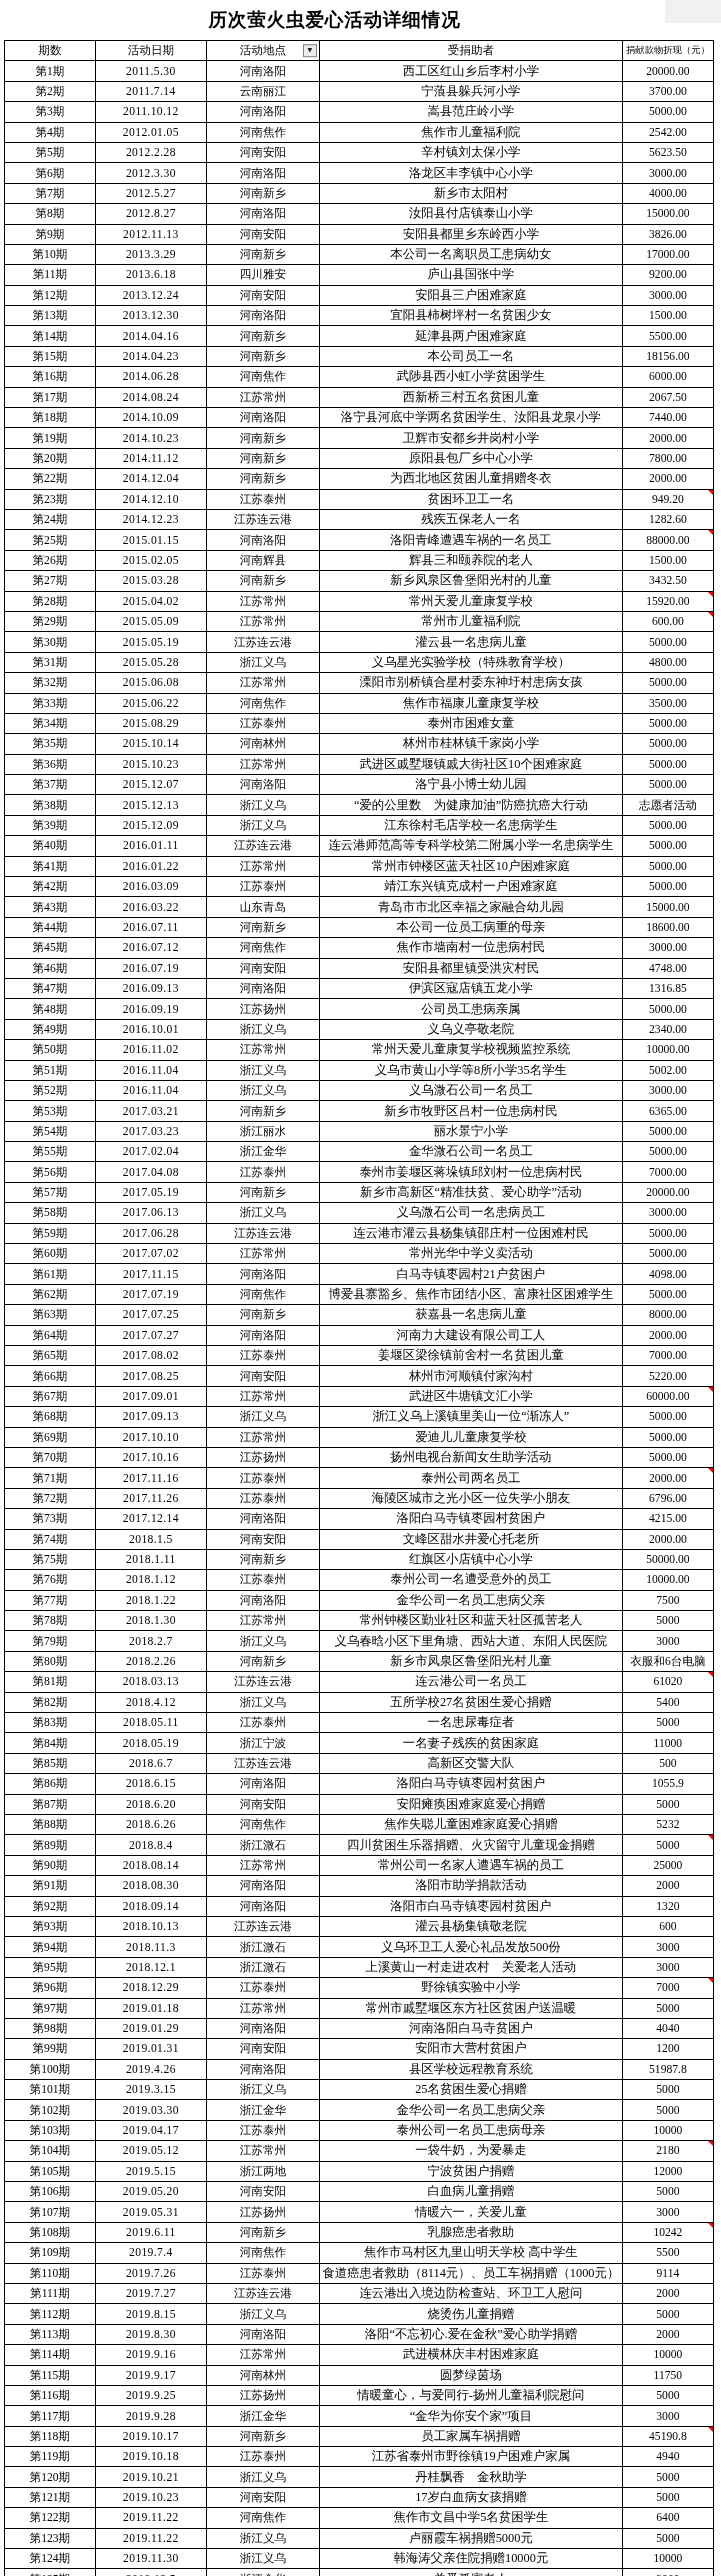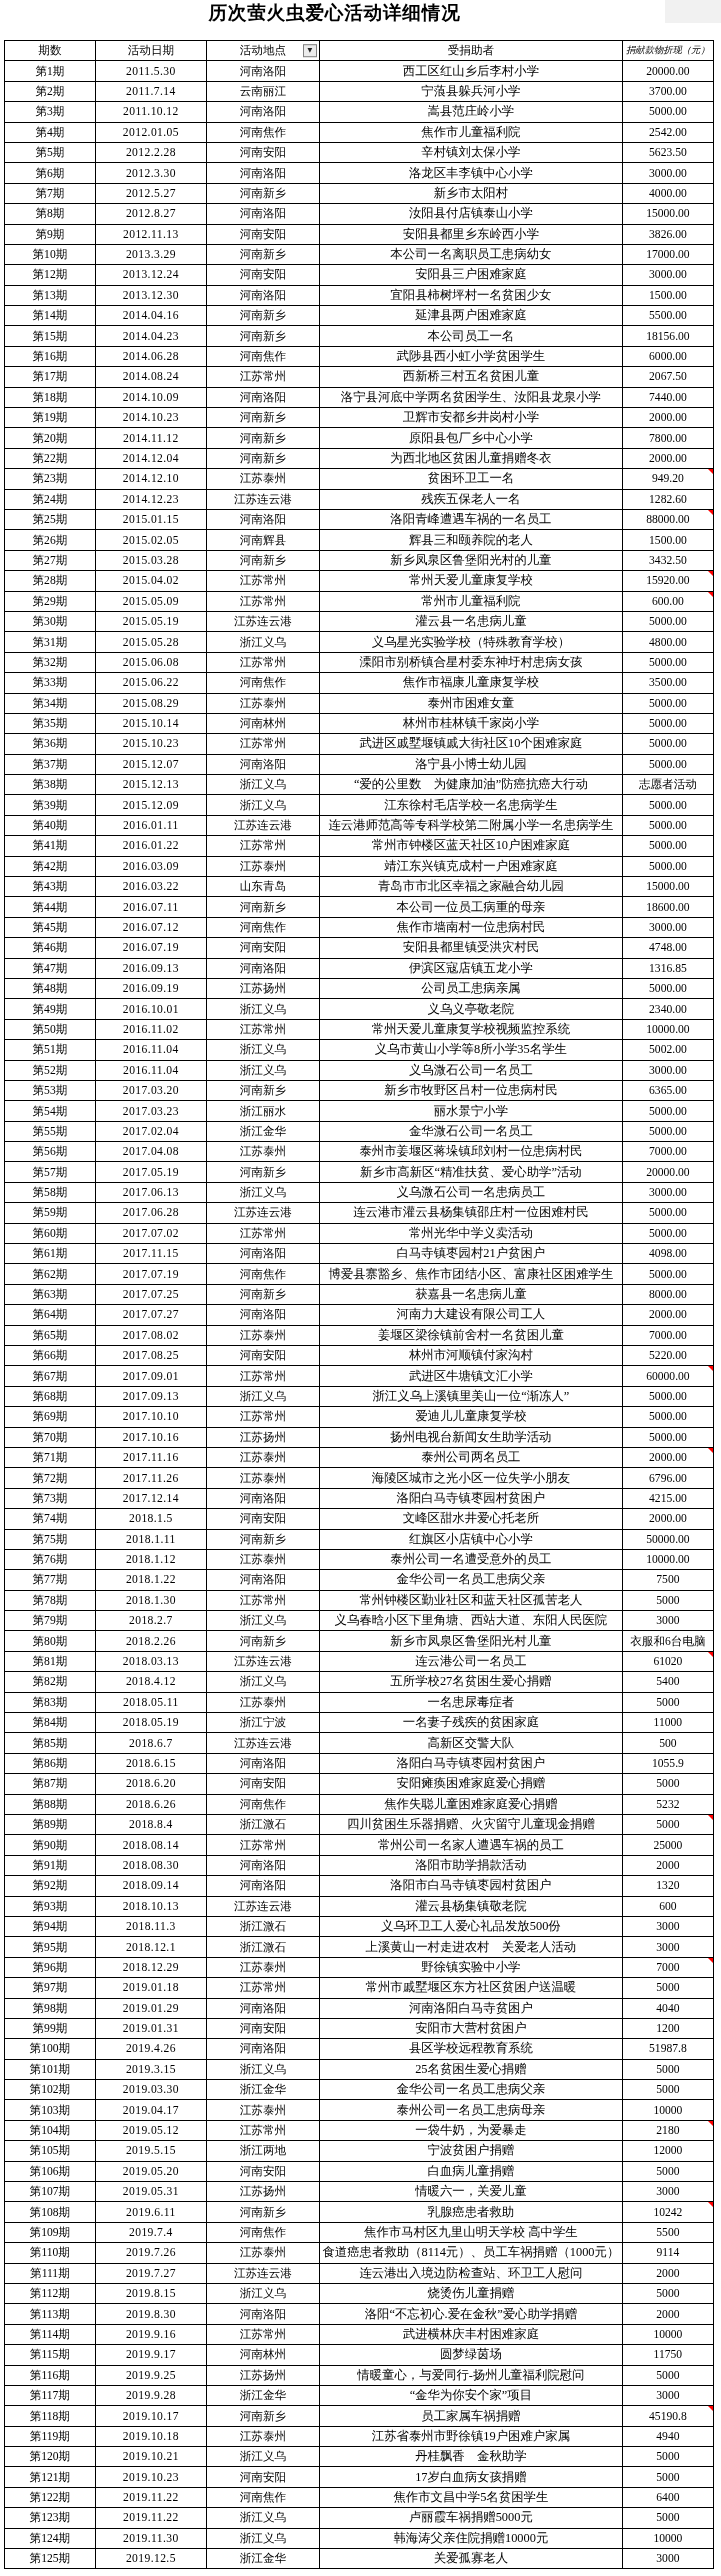--- a/index.html
+++ b/index.html
@@ -1,25 +1,25 @@
 <!DOCTYPE html>
 <html style="font-size:12.4px"><head>
 <meta charset="utf-8">
 <style>
   html,body{margin:0;padding:0;background:#fff;}
   body{width:721px;height:2576px;position:relative;color:#000;
        font-family:"Liberation Serif","DejaVu Serif",serif;}
   .corner-gray{position:absolute;top:0;right:0;width:56px;height:23px;background:#f1f1f1;}
-  .title-band{height:40px;display:flex;justify-content:center;position:relative;}
+  .title-band{height:40px;display:flex;align-items:center;justify-content:center;position:relative;}
   .title{font-size:18.6px;font-weight:bold;letter-spacing:0.8px;transform:translateX(-26px);}
   table{border-collapse:collapse;table-layout:fixed;margin-left:3.9px;width:709px;}
   th,td{border:0.8px solid #000;height:19.4px;padding:0 1.5px;text-align:center;
         overflow:hidden;white-space:nowrap;vertical-align:middle;}
   th{font-size:11.6px;font-weight:normal;position:relative;}
-  th.h-amount{font-size:9.3px;font-style:italic;}
+  th.h-amount{font-size:9.3px;}
   td{font-size:12.4px;}
   td.c-period{font-size:11.6px;}
   td.c-date{font-size:11.6px;letter-spacing:0.4px;}
   td.c-loc{font-size:11.6px;}
   td.c-amount{font-size:11.6px;position:relative;}
   .filter-btn{position:absolute;right:2.3px;top:50%;transform:translateY(-50%);
       width:11.6px;height:11.6px;background:#ececec;border:0.8px solid #808080;
       font-size:6.2px;line-height:10px;text-align:center;color:#222;cursor:pointer;
       font-family:"DejaVu Sans",sans-serif;}
   .note-tri{display:none;position:absolute;top:0;right:0;width:0;height:0;
@@ -150,20 +150,30 @@
     <td class="c-period val">第10期</td>
     <td class="c-date val">2013.3.29</td>
     <td class="c-loc val">河南新乡</td>
     <td class="c-recipient val">本公司一名离职员工患病幼女</td>
     <td class="c-amount">
       <span class="val">17000.00</span>
       
     </td>
   </tr>
       <tr class="row">
+    <td class="c-period val">第11期</td>
+    <td class="c-date val">2013.6.18</td>
+    <td class="c-loc val">四川雅安</td>
+    <td class="c-recipient val">庐山县国张中学</td>
+    <td class="c-amount">
+      <span class="val">9200.00</span>
+      
+    </td>
+  </tr>
+      <tr class="row">
     <td class="c-period val">第12期</td>
     <td class="c-date val">2013.12.24</td>
     <td class="c-loc val">河南安阳</td>
     <td class="c-recipient val">安阳县三户困难家庭</td>
     <td class="c-amount">
       <span class="val">3000.00</span>
       
     </td>
   </tr>
       <tr class="row">
@@ -551,21 +561,21 @@
     <td class="c-date val">2016.11.04</td>
     <td class="c-loc val">浙江义乌</td>
     <td class="c-recipient val">义乌溦石公司一名员工</td>
     <td class="c-amount">
       <span class="val">3000.00</span>
       
     </td>
   </tr>
       <tr class="row">
     <td class="c-period val">第53期</td>
-    <td class="c-date val">2017.03.20</td>
+    <td class="c-date val">2017.03.21</td>
     <td class="c-loc val">河南新乡</td>
     <td class="c-recipient val">新乡市牧野区吕村一位患病村民</td>
     <td class="c-amount">
       <span class="val">6365.00</span>
       
     </td>
   </tr>
       <tr class="row">
     <td class="c-period val">第54期</td>
     <td class="c-date val">2017.03.23</td>

